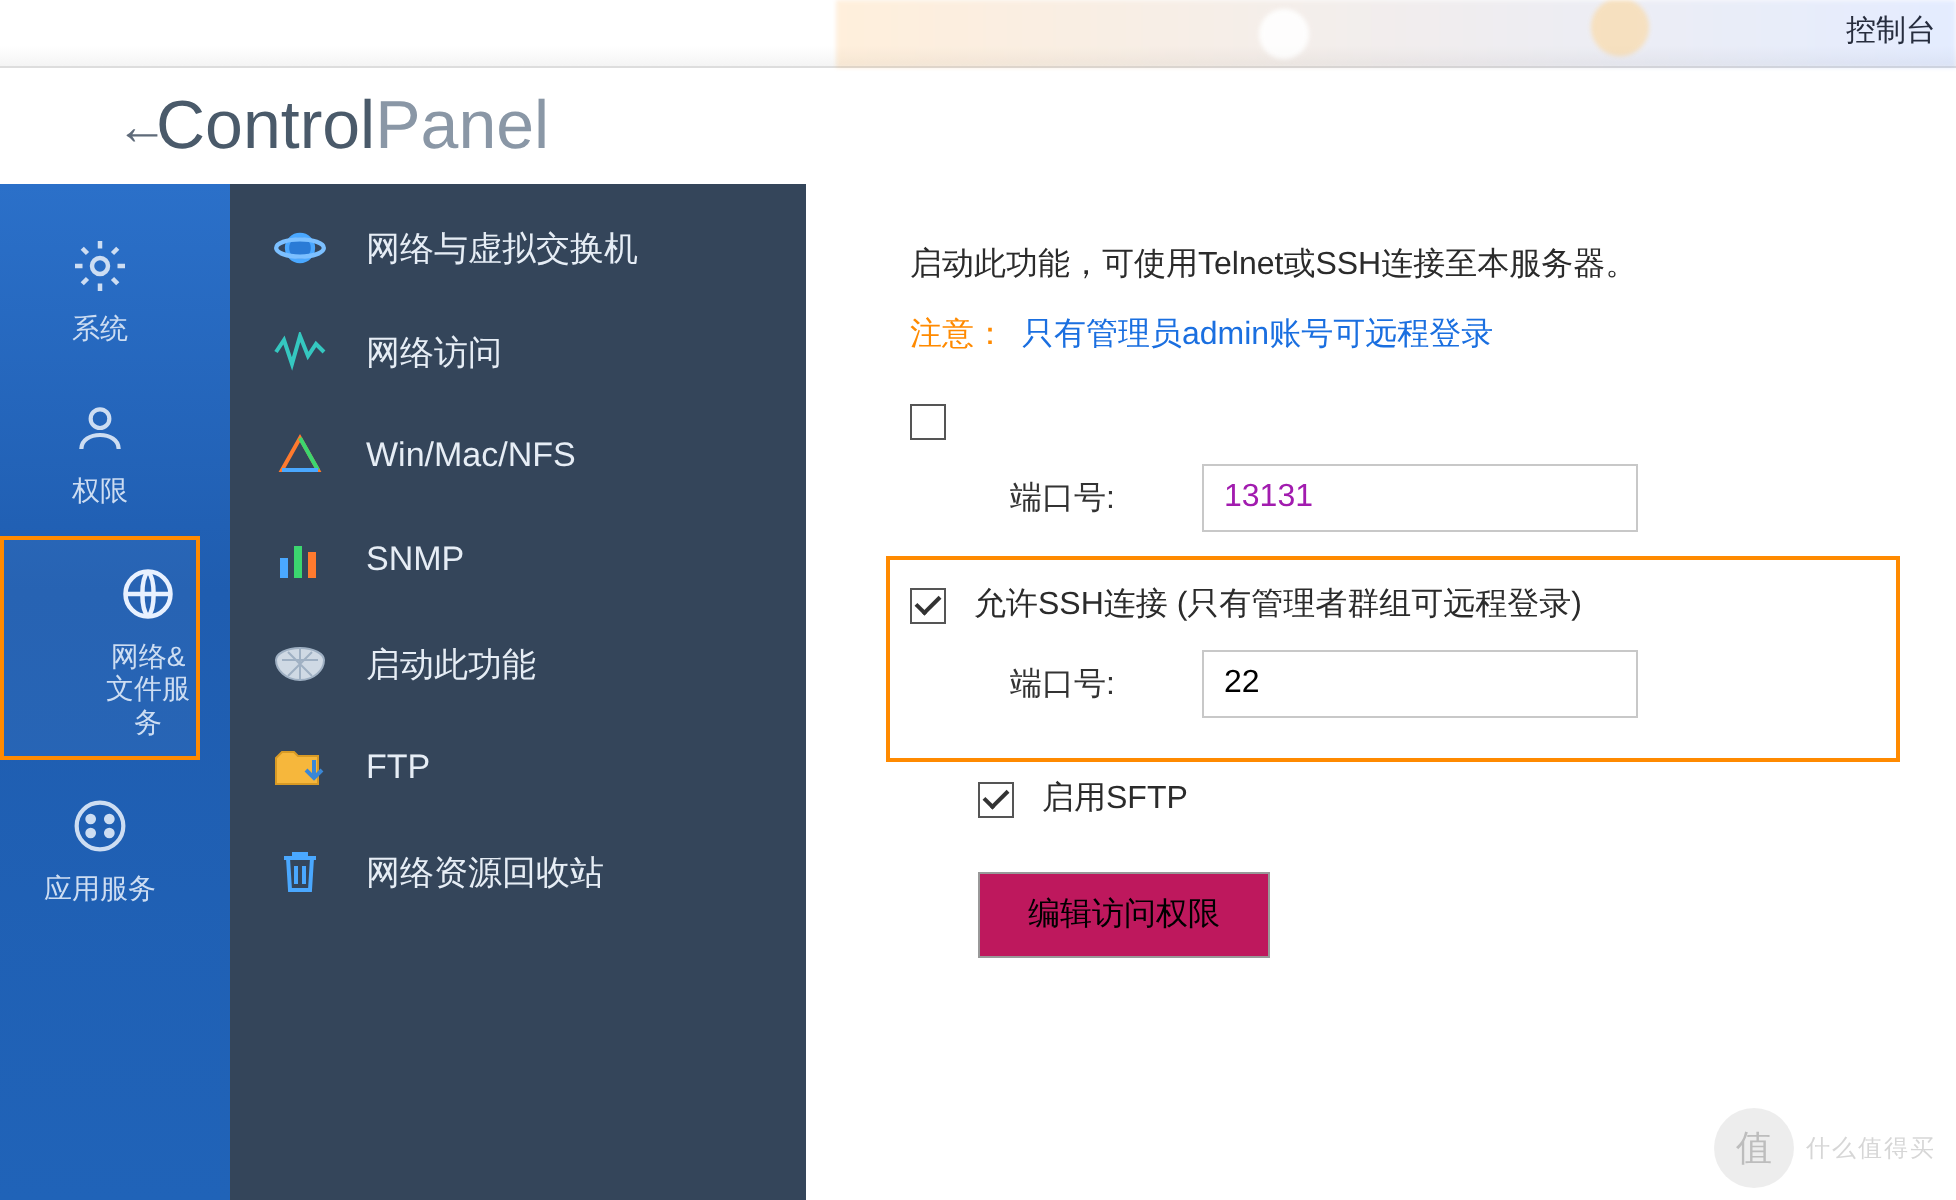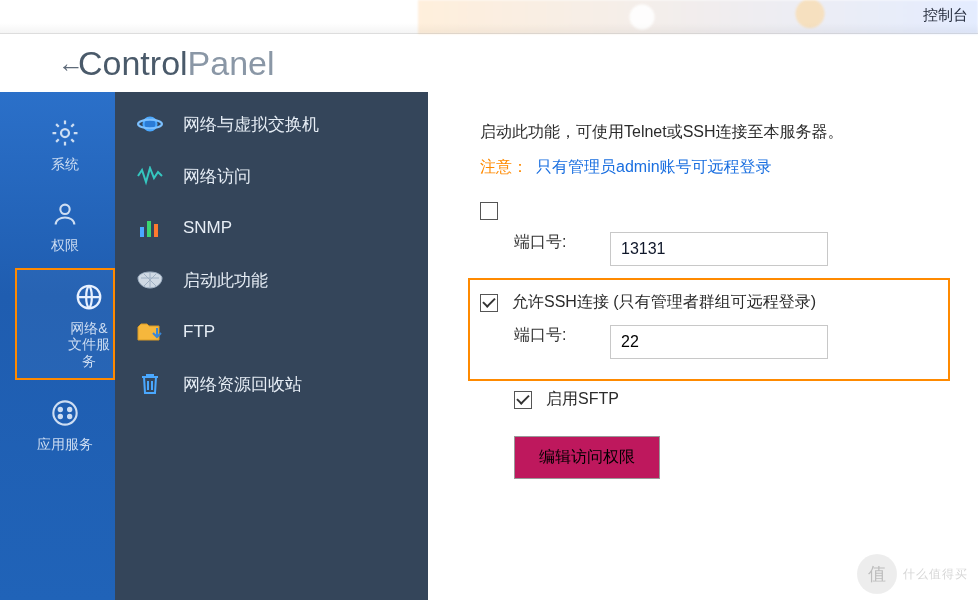--- a/index.html
+++ b/index.html
@@ -9,41 +9,41 @@
       radial-gradient(circle at 40% 50%, rgba(255,255,255,.9) 12px, transparent 13px),
       radial-gradient(circle at 70% 40%, rgba(255,180,60,.55) 14px, transparent 15px),
       linear-gradient(90deg, rgba(255,140,0,.25), rgba(60,120,255,.25));
       opacity:.55; filter:blur(1px); }
     .appbar { height:58px; display:flex; align-items:center; padding:0 18px 0 50px; position:relative; }
     .back { position:absolute; left:58px; font-size:26px; color:#5f6b7a; cursor:pointer; }
     .apptitle { font-size:34px; font-weight:500; color:#4a5a6a; margin-left:28px; }
     .apptitle .light { font-weight:300; color:#8a97a6; }
 
     .main { display:flex; height:508px; }
-    .nav1 { width:115px; background:linear-gradient(180deg,#2b70c9,#1f5db0 40%,#2063b8); color:#cdddf2; display:flex; flex-direction:column; align-items:flex-end; padding-top:14px; }
+    .nav1 { width:115px; background:linear-gradient(180deg,#2b70c9,#1f5db0 40%,#2063b8); color:#cdddf2; display:flex; flex-direction:column; align-items:flex-start; padding-top:14px; }
     .nav1-item { width:100px; display:flex; flex-direction:column; align-items:center; padding:10px 0 8px; margin-bottom:6px; cursor:pointer; font-size:14px; line-height:1.2; text-align:center; }
     .nav1-item.active { border:2px solid #ff8a00; background:rgba(255,255,255,.04);padding-left:48px; }
     .nav1-item .glyph { width:34px; height:34px; display:flex; align-items:center; justify-content:center; margin-bottom:6px; }
 
-    .nav2 { width:313px; background:#34455a; color:#e6edf5; padding-top:6px; }
+    .nav2 { width:288px; background:#34455a; color:#e6edf5; padding-top:6px; }
     .nav2-item { display:flex; align-items:center; height:52px; padding:0 20px; cursor:pointer; font-size:17px; }
     .nav2-item.active { border:2px solid #ff8a00; height:52px; }
     .nav2-item .icon { width:30px; height:30px; display:flex; align-items:center; justify-content:center; margin-right:18px; }
 
     .content { flex:1; padding:30px 40px 20px 52px; color:#2b2b2b; font-size:16px; position:relative; }
     .desc { margin-bottom:14px; }
     .note { color:#ff8a00; margin-bottom:24px; }
     .note a { color:#1a6fe0; text-decoration:none; margin-left:8px; }
     .row { display:flex; align-items:center; margin-bottom:12px; }
     .chk { width:18px; height:18px; border:1.6px solid #555; margin-right:14px; display:inline-flex; align-items:center; justify-content:center; cursor:pointer; }
     .chk.checked::after { content:""; width:10px; height:5px; border-left:2px solid #333; border-bottom:2px solid #333; transform:rotate(-45deg) translate(1px,-1px); }
-    .sub { margin-left:34px; display:flex; align-items:flex-start; margin-bottom:16px; }
+    .sub { margin-left:50px; display:flex; align-items:center; margin-bottom:16px; }
     .sub label { width:96px; color:#333; }
     .sub input { width:218px; height:34px; border:1px solid #c8c8c8; padding:0 10px; font-size:16px; }
-    .sub input:disabled { color:#0f172a; background:#fff; }
+    .sub input:disabled { color:#a21caf; background:#fff; }
     .highlight-box { border:2px solid #ff8a00; padding:12px 10px 4px; margin:-4px -12px 8px -12px; }
     .sub2 { margin-left:34px; }
     .btn { display:inline-block; border:1px solid #999; background:#be185d; padding:10px 24px; font-size:16px; margin-top:14px; cursor:pointer; }
 
     .watermark { position:absolute; right:10px; bottom:6px; display:flex; align-items:center; opacity:.55; }
     .watermark .circ { width:40px; height:40px; border-radius:50%; background:#e0e0e0; display:flex; align-items:center; justify-content:center; font-size:18px; color:#888; margin-right:6px; }
     .watermark span { font-size:12px; color:#b6b6b6; letter-spacing:1px; }
   </style>
 </head>
 <body>
@@ -113,20 +113,30 @@
         </span>
       <span>网络与虚拟交换机</span>
     </div>
     <div class="nav2-item">
       <span class="icon">
           <svg width="26" height="20" viewBox="0 0 26 20">
             <path d="M1 10l4-6 4 12 4-14 4 10 4-6 4 4" fill="none" stroke="#35c7c0" stroke-width="2"></path>
           </svg>
         </span>
       <span>网络访问</span>
+    </div>
+    <div class="nav2-item">
+      <span class="icon">
+          <svg width="24" height="24" viewBox="0 0 24 24">
+            <path d="M12 3l9 16H3z" fill="none" stroke="#ff7a2e" stroke-width="2"></path>
+            <path d="M12 3l9 16" stroke="#3bd66f" stroke-width="2"></path>
+            <path d="M3 19h18" stroke="#4aa8ff" stroke-width="2"></path>
+          </svg>
+        </span>
+      <span>Win/Mac/NFS</span>
     </div>
     <div class="nav2-item">
       <span class="icon">
           <svg width="24" height="22" viewBox="0 0 24 22">
             <rect x="2" y="10" width="4" height="10" fill="#4aa8ff"></rect>
             <rect x="9" y="4" width="4" height="16" fill="#3bd66f"></rect>
             <rect x="16" y="7" width="4" height="13" fill="#ff7a2e"></rect>
           </svg>
         </span>
       <span>SNMP</span>

